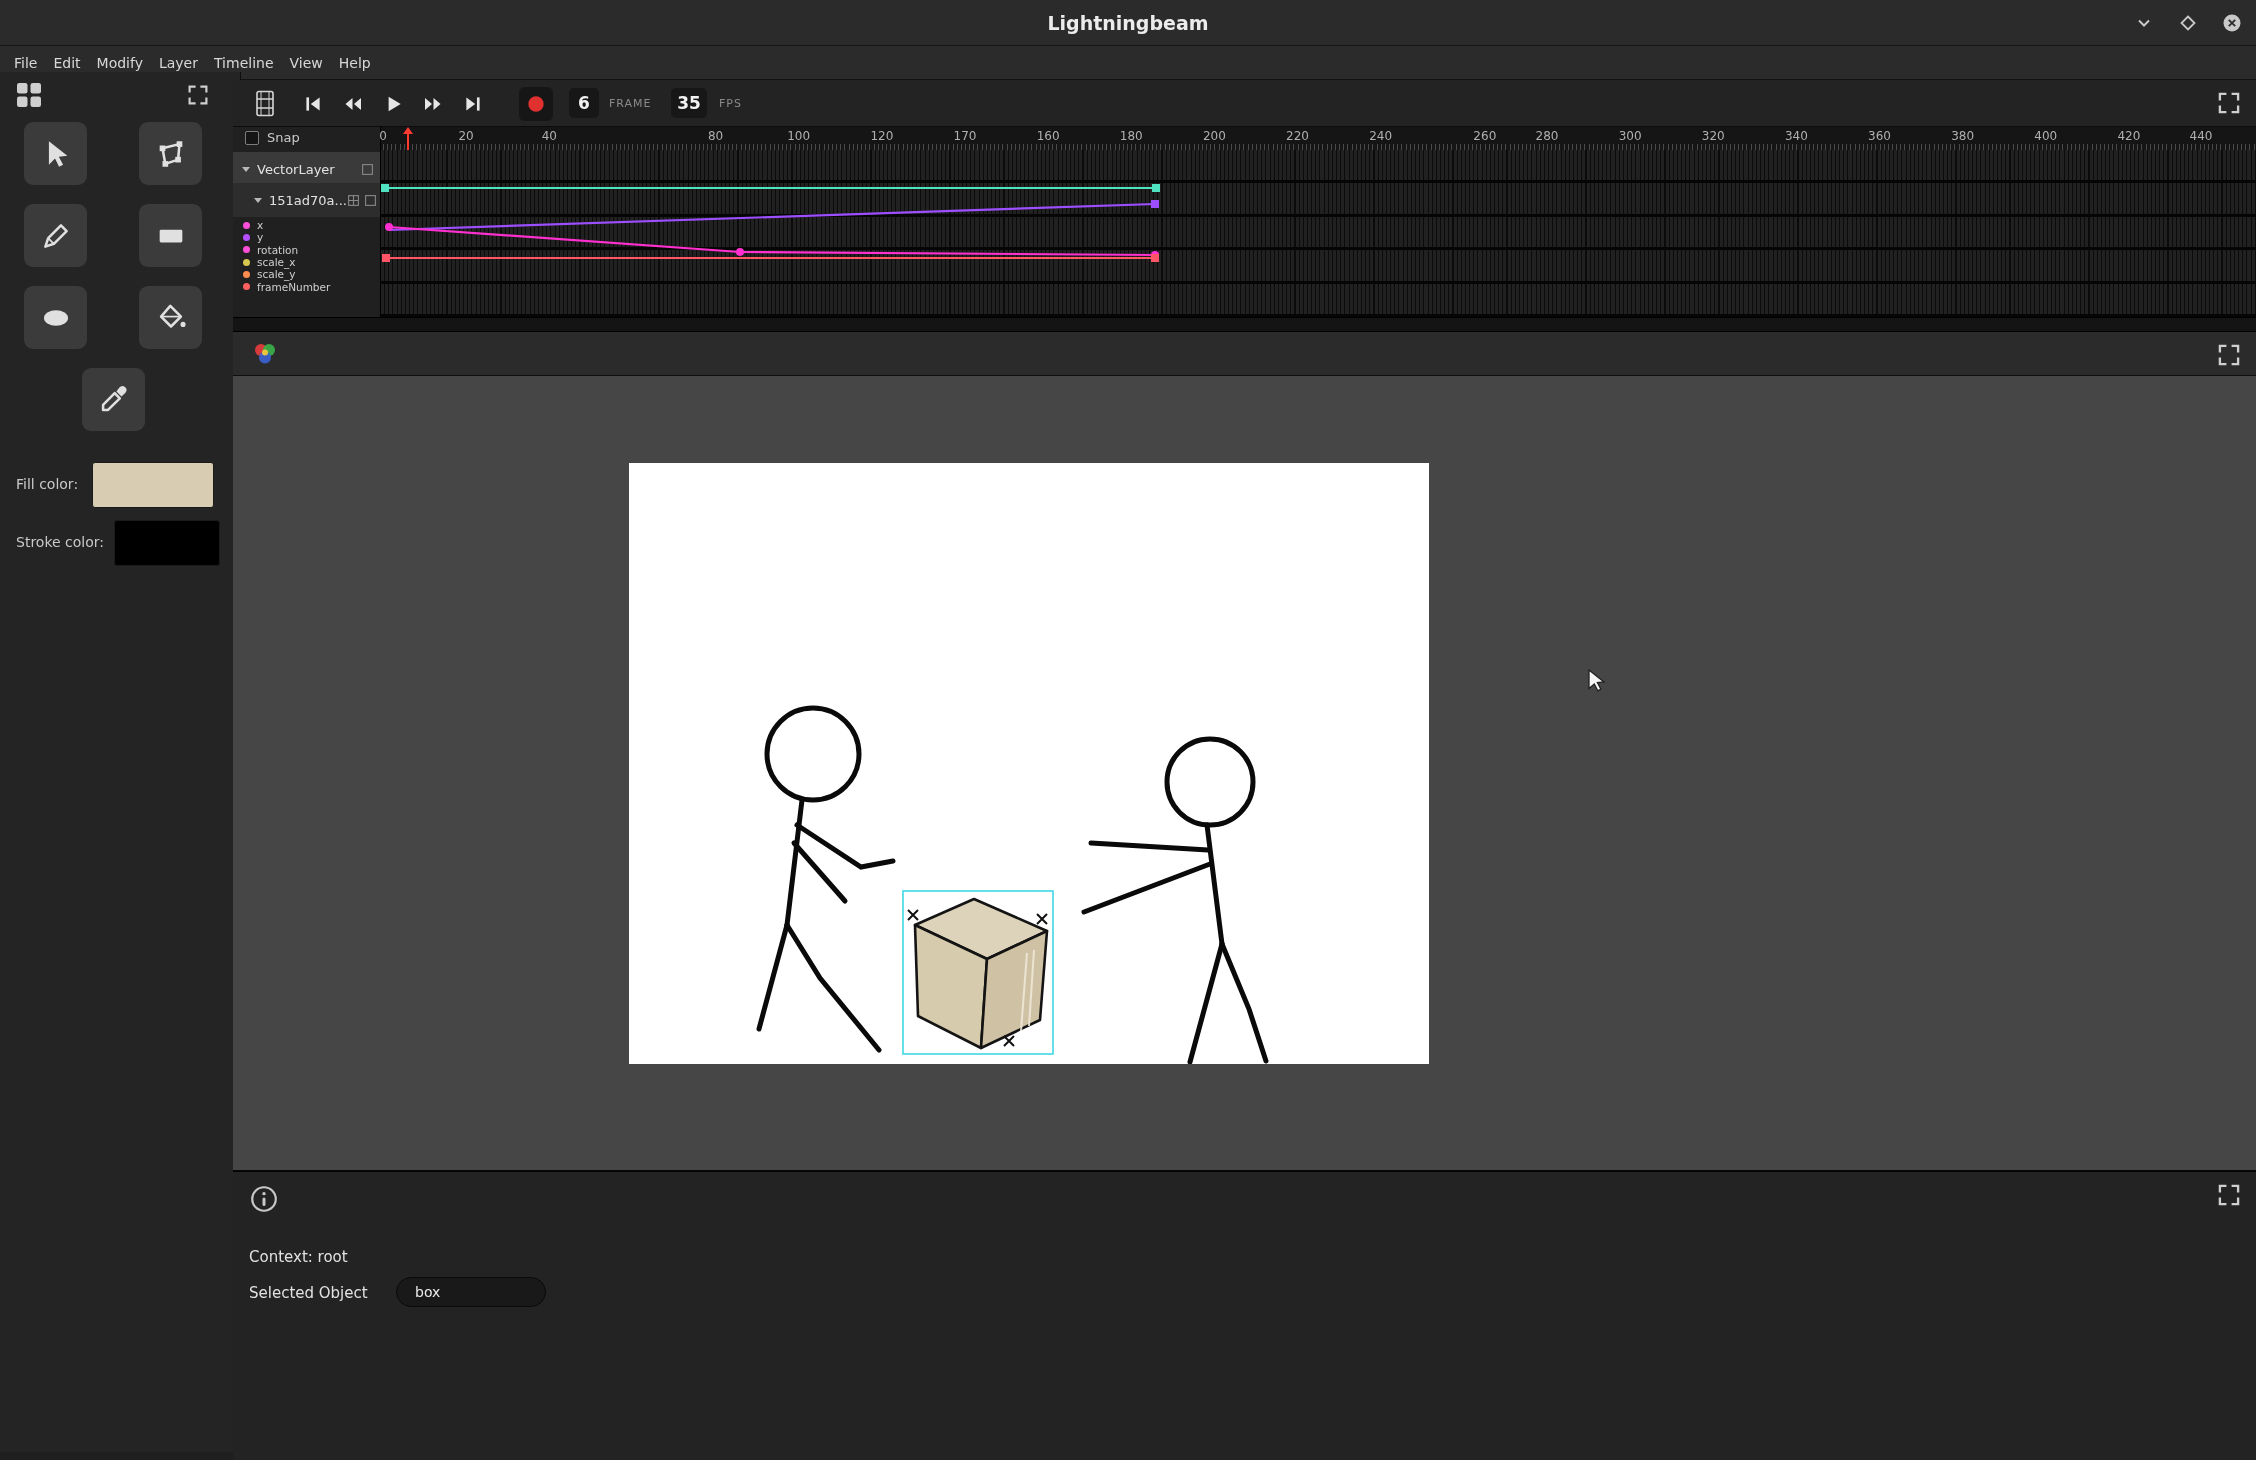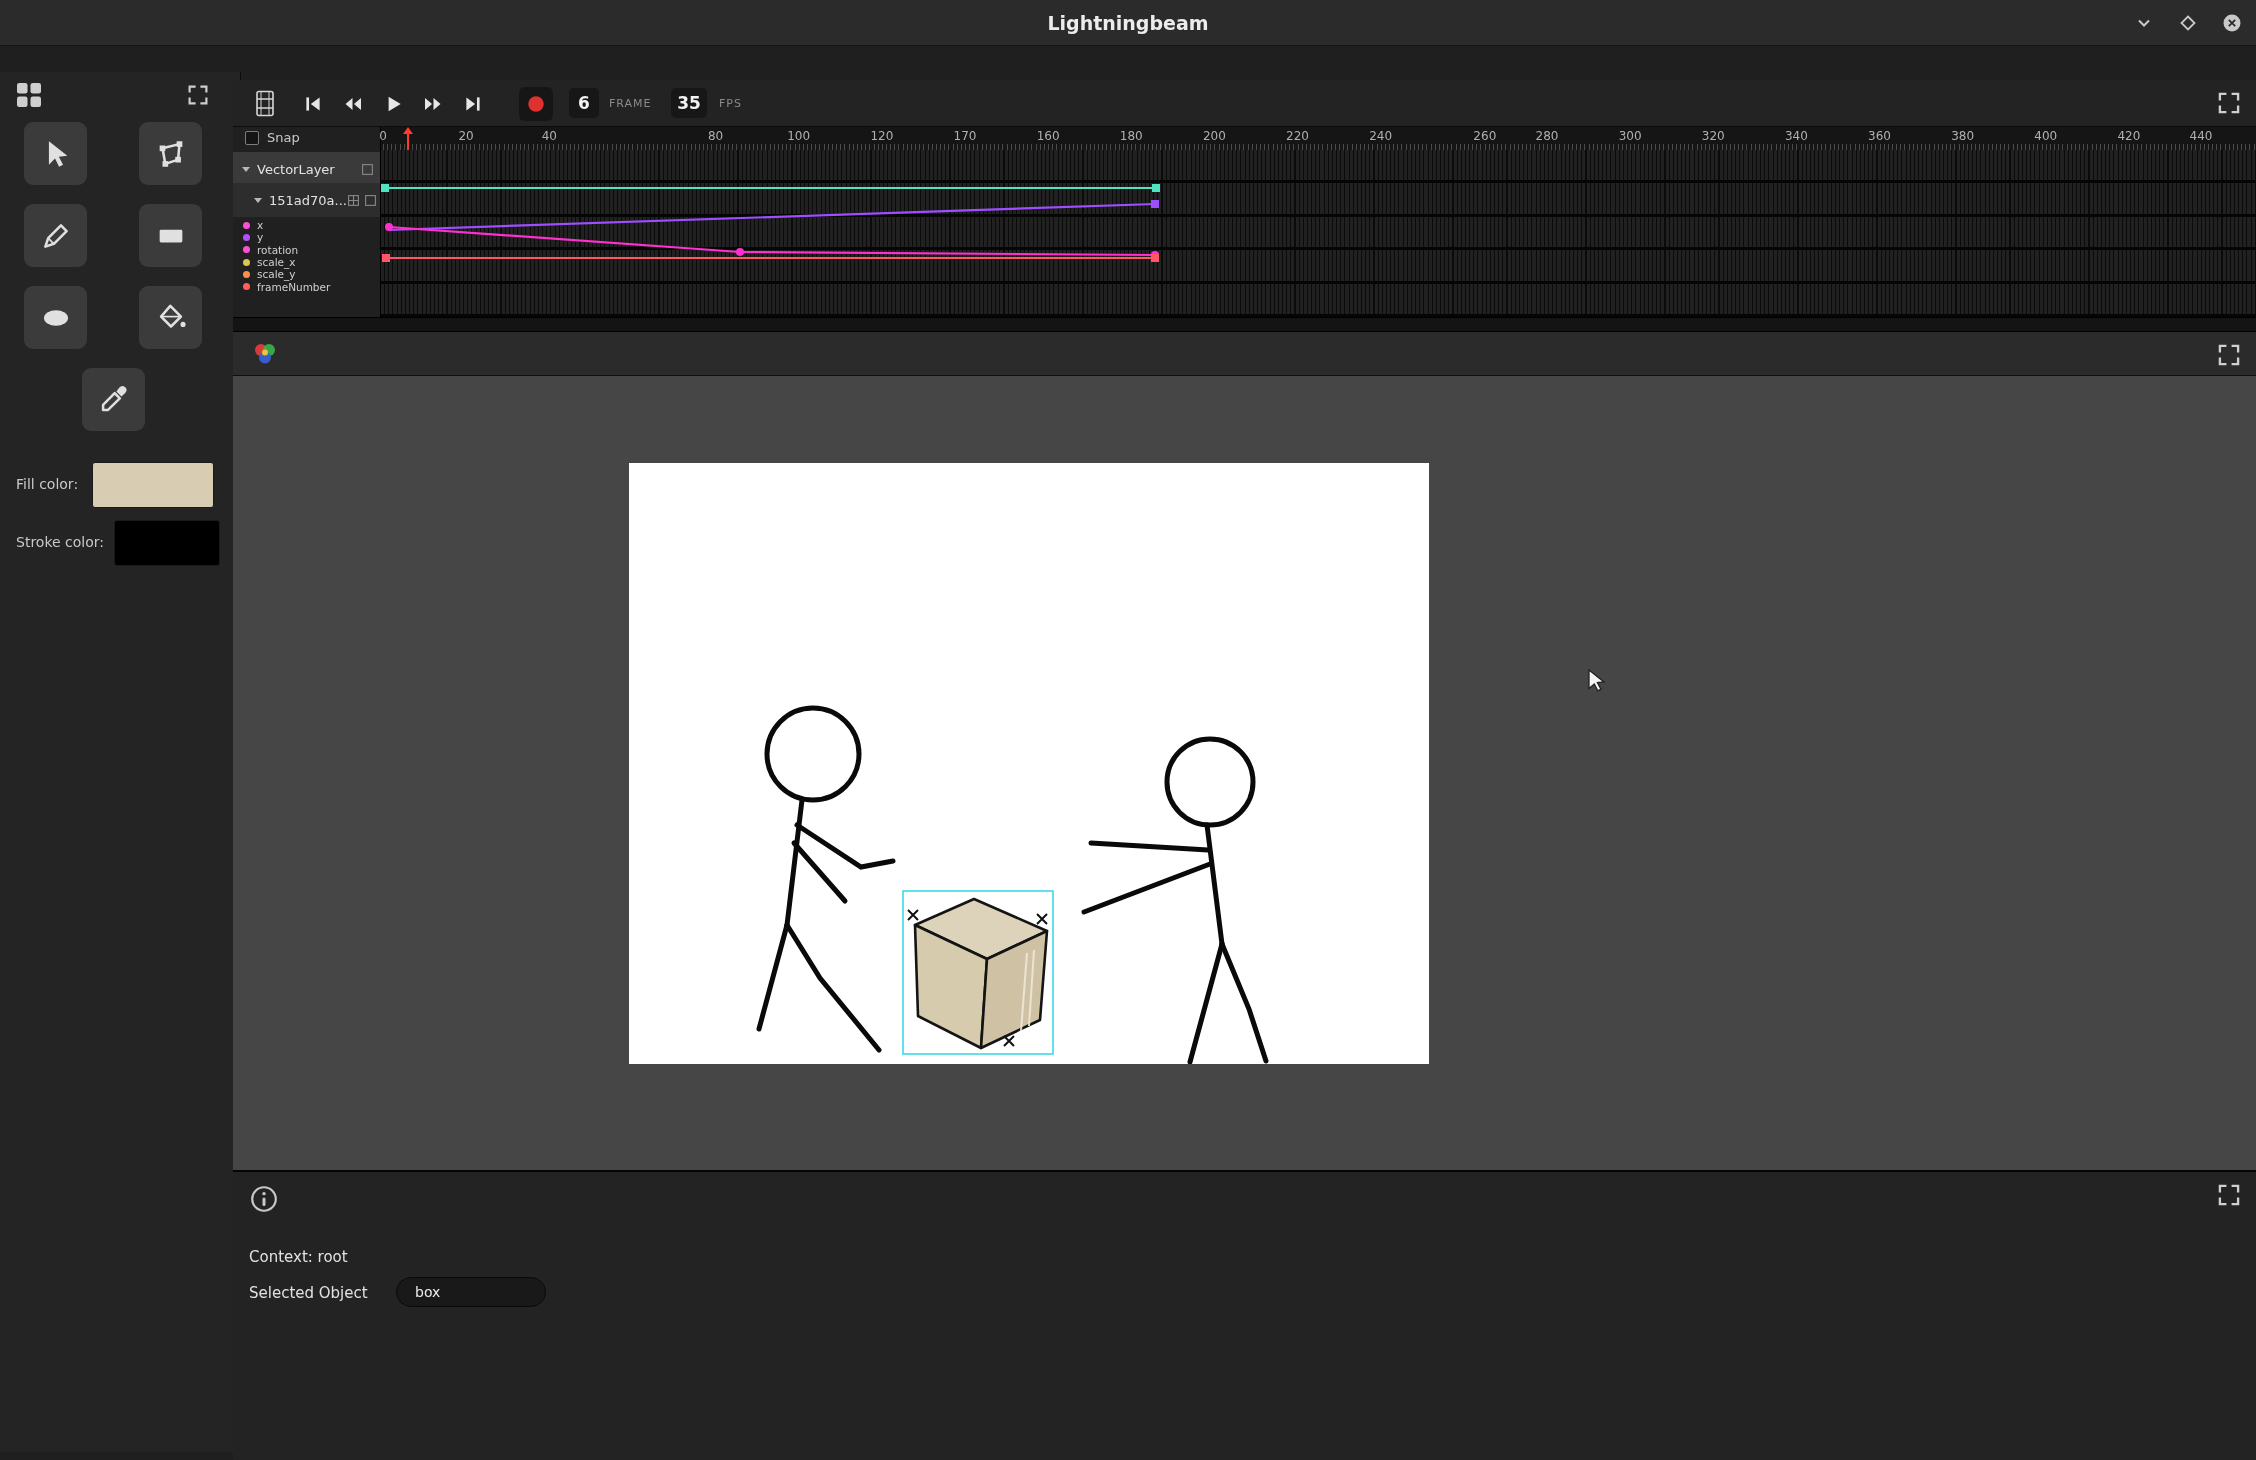--- a/index.html
+++ b/index.html
@@ -127,20 +127,29 @@
         </span>
       <span class="wicon">
           <svg viewBox="0 0 20 20">
             <circle cx="10" cy="10" r="8.5" fill="#c9c9c9"></circle>
             <path d="M6.8 6.8 L13.2 13.2 M13.2 6.8 L6.8 13.2" stroke="#2b2b2b" stroke-width="1.8"></path>
           </svg>
         </span>
     </div>
   </div>
 
+  <div class="menubar">
+      <div class="menu-item">File</div>
+      <div class="menu-item">Edit</div>
+      <div class="menu-item">Modify</div>
+      <div class="menu-item">Layer</div>
+      <div class="menu-item">Timeline</div>
+      <div class="menu-item">View</div>
+      <div class="menu-item">Help</div>
+    </div>
 
   <div class="left-panel">
     <button class="iconbtn lp-apps">
         <svg viewBox="0 0 20 20">
           <rect x="2" y="2" width="7" height="7" rx="1.5" fill="#cfcfcf"></rect>
           <rect x="11" y="2" width="7" height="7" rx="1.5" fill="#cfcfcf"></rect>
           <rect x="2" y="11" width="7" height="7" rx="1.5" fill="#cfcfcf"></rect>
           <rect x="11" y="11" width="7" height="7" rx="1.5" fill="#cfcfcf"></rect>
         </svg>
       </button>

